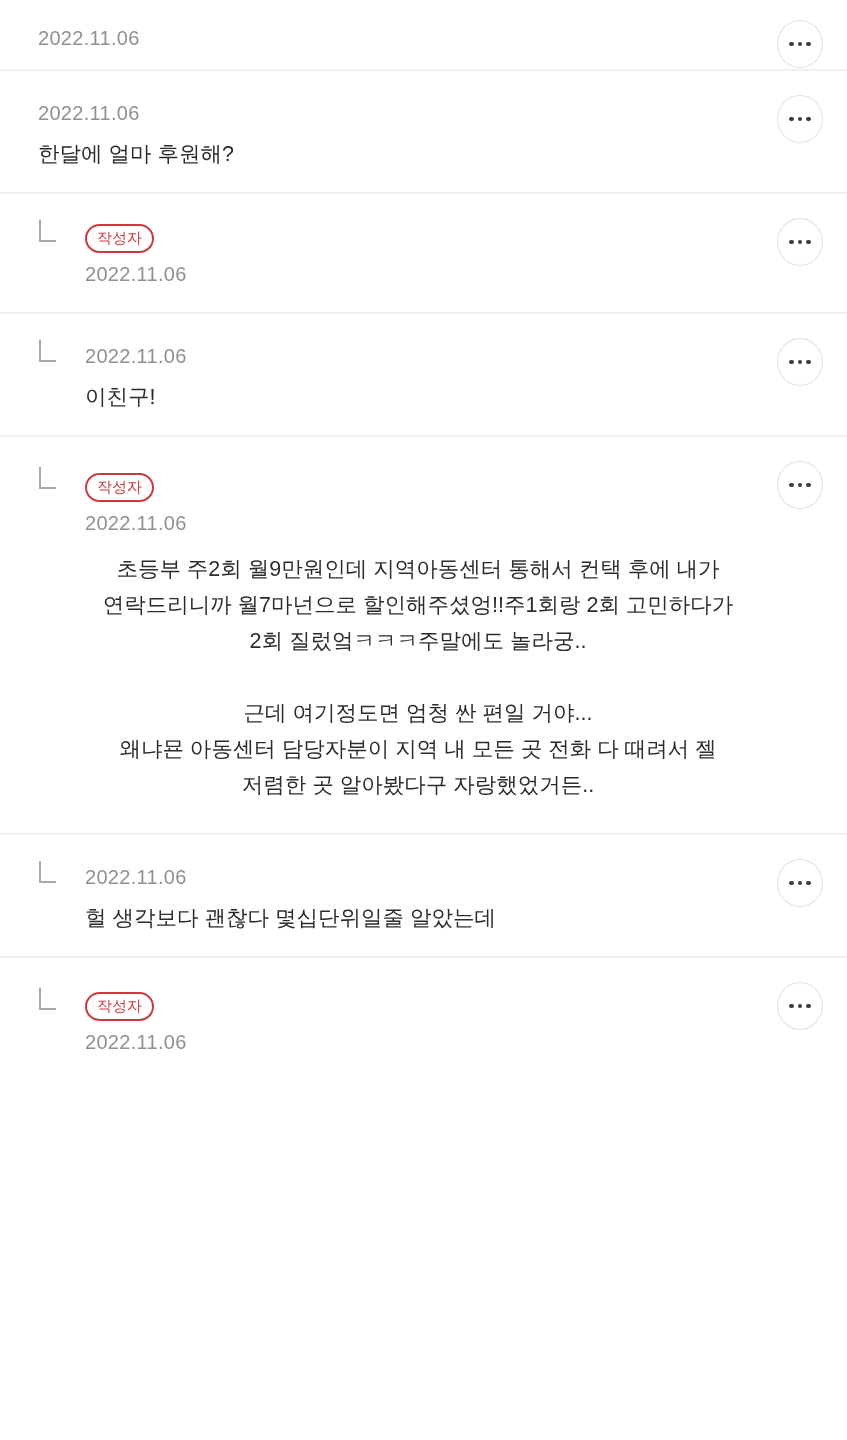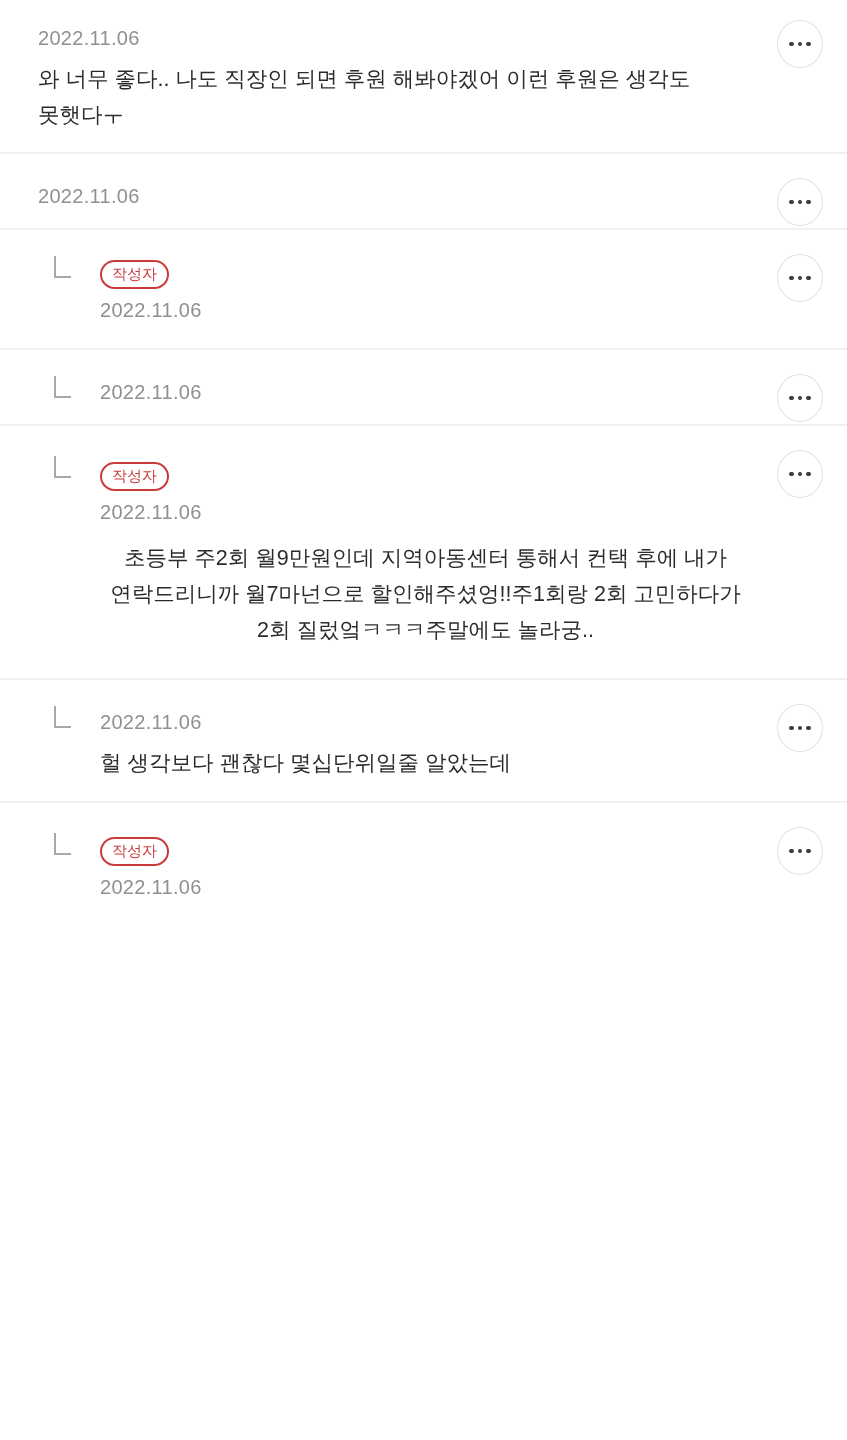--- a/index.html
+++ b/index.html
@@ -4,21 +4,21 @@
 <style>
   html,body{margin:0;padding:0;}
   body{
     width:847px;height:1440px;
     background:#ffffff;
     font-family:"Liberation Sans", sans-serif;
     overflow:hidden;
     position:relative;
   }
   .comment{position:relative;padding:30px 96px 20px 38px;background:#fff;}
-  .comment.reply{padding-left:85px;margin-left:15px;}
+  .comment.reply{padding-left:85px;}
   .reply-icon{
     position:absolute;left:39px;top:26px;
     width:15px;height:20px;
     border-left:2px solid var(--reply-icon,#a8a8a8);
     border-bottom:2px solid var(--reply-icon,#a8a8a8);
   }
   .badge{
     display:inline-block;
     color:var(--badge,#cb3b3c);
     border:2px solid var(--badge,#cb3b3c);
@@ -53,34 +53,34 @@
   .c6 .text{margin-top:14px;}
   .c6 .reply-icon{top:30px;}
 </style>
 </head>
 <body>
 
 <div>
     <div class="comment c0">
       <div class="body">
         <div class="date">2022.11.06</div>
-        <div class="text">
-          <p>와 너무 좋다.. 나도 직장인 되면 후원 해봐야겠어 이런 후원은 생각도 못햇다ㅜ</p>
-        </div>
       </div>
       <button class="more">
         <span class="dot"></span>
         <span class="dot"></span>
         <span class="dot"></span>
       </button>
     </div>
     <div class="divider"></div>
     <div class="comment c1">
       <div class="body">
         <div class="date">2022.11.06</div>
+        <div class="text">
+          <p>한달에 얼마 후원해?</p>
+        </div>
       </div>
       <button class="more">
         <span class="dot"></span>
         <span class="dot"></span>
         <span class="dot"></span>
       </button>
     </div>
     <div class="divider"></div>
     <div class="comment c2 reply">
       <span class="reply-icon"></span>
@@ -89,32 +89,37 @@
         <span class="dot"></span>
         <span class="dot"></span>
         <span class="dot"></span>
       </button>
     </div>
     <div class="divider"></div>
     <div class="comment c3 reply">
       <span class="reply-icon"></span>
       <div class="body">
         <div class="date">2022.11.06</div>
+        <div class="text">
+          <p>이친구!</p>
+        </div>
       </div>
       <button class="more">
         <span class="dot"></span>
         <span class="dot"></span>
         <span class="dot"></span>
       </button>
     </div>
     <div class="divider"></div>
     <div class="comment c4 reply">
       <span class="reply-icon"></span>
       <div class="body"><span class="badge">작성자</span><br><div class="date">2022.11.06</div><div class="text">
           <p>초등부 주2회 월9만원인데 지역아동센터 통해서 컨택 후에 내가 연락드리니까 월7마넌으로 할인해주셨엉!!주1회랑 2회 고민하다가 2회 질렀엌ㅋㅋㅋ주말에도 놀라궁..</p>
+          <p>근데 여기정도면 엄청 싼 편일 거야...
+왜냐묜 아동센터 담당자분이 지역 내 모든 곳 전화 다 때려서 젤 저렴한 곳 알아봤다구 자랑했었거든..</p>
         </div></div>
       <button class="more">
         <span class="dot"></span>
         <span class="dot"></span>
         <span class="dot"></span>
       </button>
     </div>
     <div class="divider"></div>
     <div class="comment c5 reply">
       <span class="reply-icon"></span>

